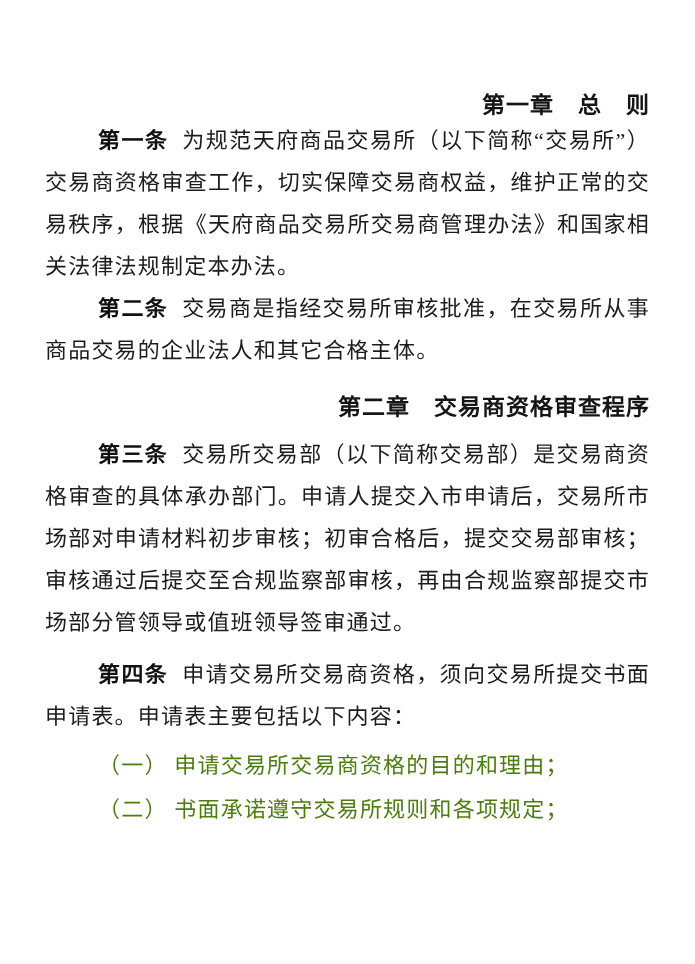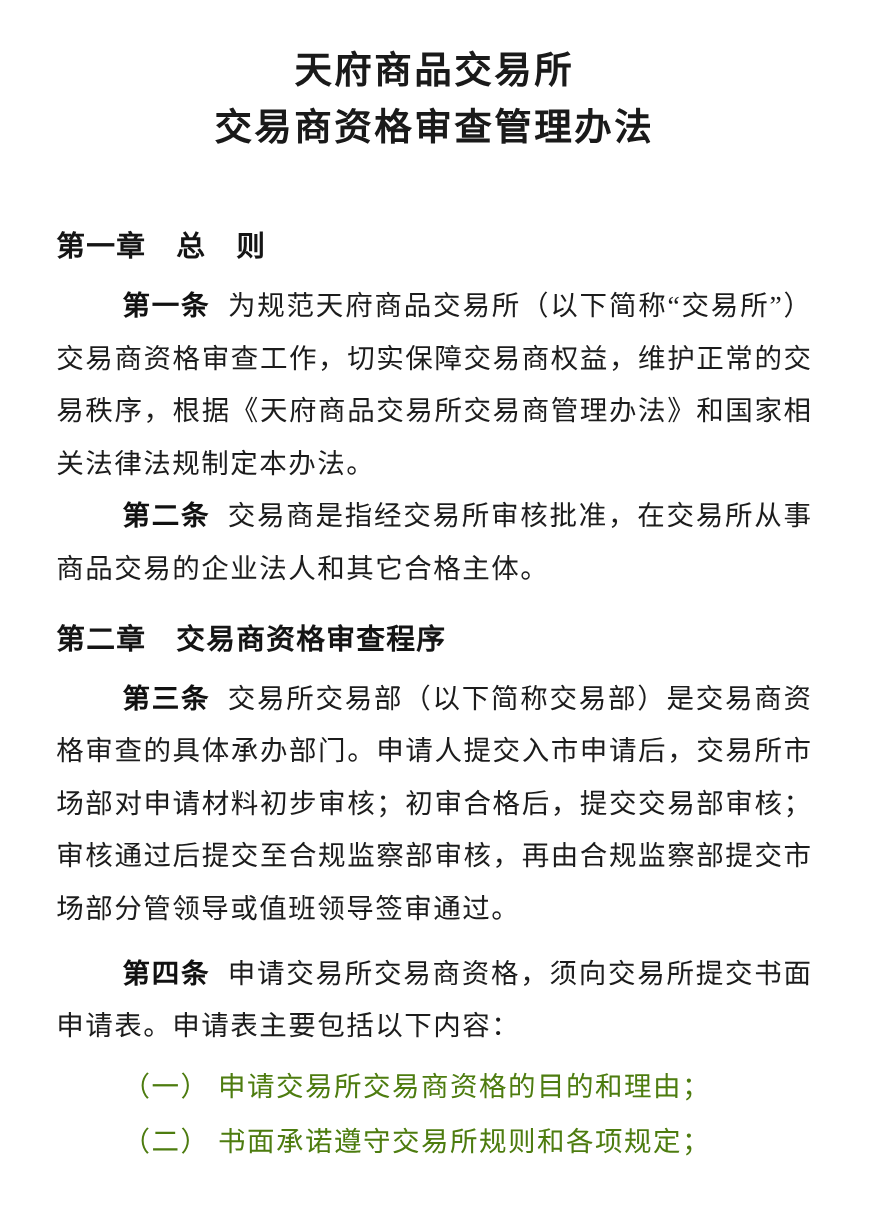--- a/index.html
+++ b/index.html
@@ -28,31 +28,31 @@
     line-height: 46px;
     letter-spacing: 2px;
     font-family: "Liberation Serif", "DejaVu Serif", serif;
   }
   .title-line {
     display: block;
     white-space: nowrap;
   }
   .chapter-heading {
     margin: 0;
-    text-align: left;
+    text-align: right;
     font-size: 23px;
     font-weight: 700;
     line-height: 30px;
     letter-spacing: 1px;
     font-family: "Liberation Sans", "DejaVu Sans", sans-serif;
     color: #151515;
   }
   .chapter-1-heading { margin-top: 56px; }
   .chapter-2-heading { margin-top: 20px; }
-  .articles-block-1 { margin-top: 12px; }
+  .articles-block-1 { margin-top: 0; }
   .articles-block-2 { margin-top: 12px; }
   .article {
     margin: 0;
     font-size: 22px;
     line-height: 42px;
     letter-spacing: 1.2px;
     text-align: justify;
     text-justify: inter-character;
     text-indent: 53px;
     color: #1c1c1c;
@@ -74,24 +74,20 @@
     white-space: nowrap;
     color: #4d7c0f;
   }
 </style>
 </head>
 <body>
 
 <div class="page">
   <div class="content">
 
-    <h1 class="doc-title">
-      <span class="title-line">天府商品交易所</span>
-      <span class="title-line">交易商资格审查管理办法</span>
-    </h1>
 
     <h2 class="chapter-heading chapter-1-heading">第一章　总　则</h2>
 
     <div class="articles-block-1">
       <p class="article"><span class="article-label">第一条</span><span class="article-text">为规范天府商品交易所（以下简称“交易所”）交易商资格审查工作，切实保障交易商权益，维护正常的交易秩序，根据《天府商品交易所交易商管理办法》和国家相关法律法规制定本办法。</span></p>
 
       <p class="article"><span class="article-label">第二条</span><span class="article-text">交易商是指经交易所审核批准，在交易所从事商品交易的企业法人和其它合格主体。</span></p>
     </div>
 
     <h2 class="chapter-heading chapter-2-heading">第二章　交易商资格审查程序</h2>

